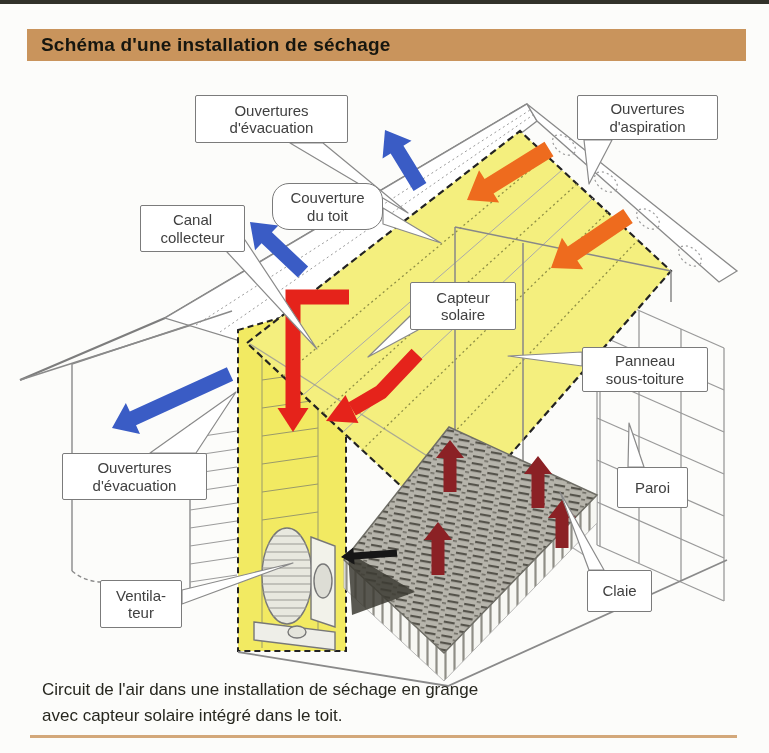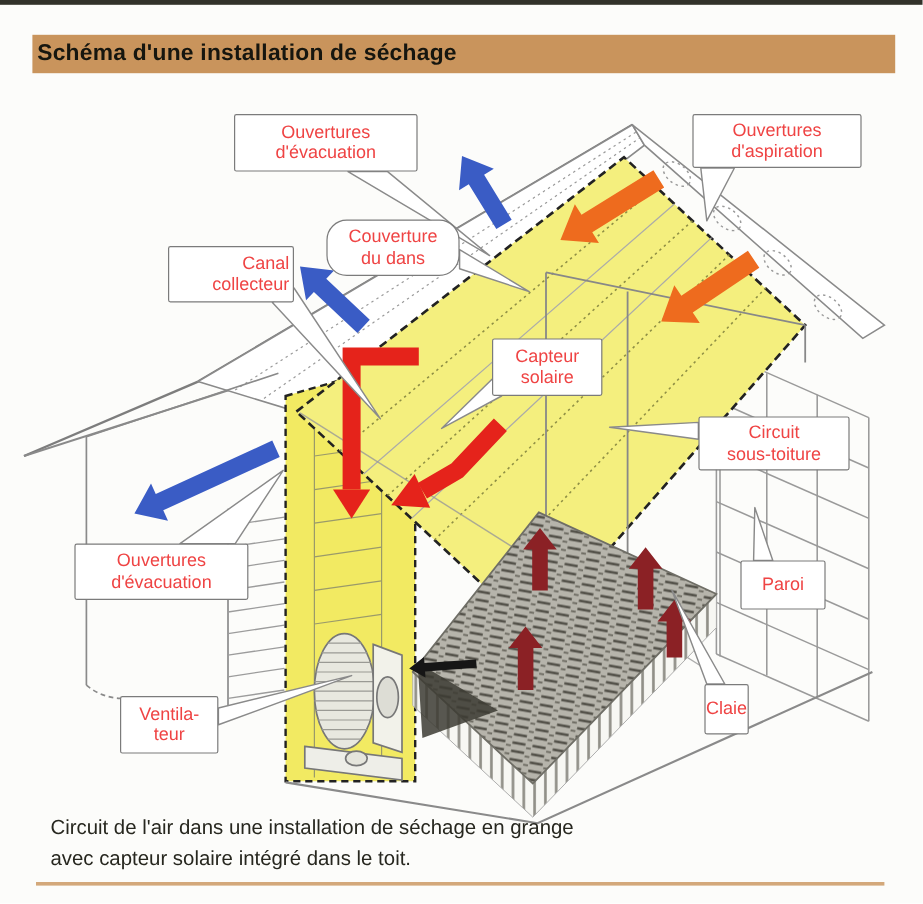--- a/index.html
+++ b/index.html
@@ -1,25 +1,25 @@
 <!DOCTYPE html>
 <html><head>
 <meta charset="utf-8">
 <style>
   html,body{margin:0;padding:0;background:#ffffff;}
   .page{position:relative;width:769px;height:753px;background:#fcfcfa;overflow:hidden;
         font-family:"Liberation Sans",sans-serif;}
   .top-strip{position:absolute;left:0;top:0;width:769px;height:4px;}
   .header-bar{position:absolute;left:27px;top:29px;width:719px;height:32px;}
-  .header-bar .title{display:block;padding-left:4px;line-height:32px;font-size:19px;
+  .header-bar .title{display:block;padding-left:14px;line-height:32px;font-size:19px;
         font-weight:bold;color:#16160f;letter-spacing:0.2px;}
   .diagram-svg{position:absolute;left:0;top:0;width:769px;height:753px;}
   .label-box{position:absolute;box-sizing:border-box;background:#ffffff;border:1.5px solid #7b7b7b;
         border-radius:2px;display:flex;flex-direction:column;align-items:center;justify-content:center;
-        font-size:15px;line-height:1.16;color:#ef4444;text-align:center;padding:2px 3px;z-index:5;}
+        font-size:15px;line-height:1.16;color:#404040;text-align:center;padding:2px 3px;z-index:5;}
   .caption-line{position:absolute;left:42px;font-size:17px;color:#27271f;}
   .caption-line.l1{top:680px;}
   .caption-line.l2{top:706px;}
   .source-line{position:absolute;right:31px;top:709px;font-size:15px;font-style:italic;color:#33332b;}
   .bottom-rule{position:absolute;left:30px;top:735px;width:707px;height:3px;}
 </style>
 </head>
 <body>
 
 <div class="page">
@@ -180,46 +180,46 @@
       <div class="label-box" style="left: 195px; top: 95px; width: 153px; height: 48px;">
         <div>Ouvertures</div>
         <div>d'évacuation</div>
       </div>
       <div class="label-box" style="left: 577px; top: 95px; width: 141px; height: 45px;">
         <div>Ouvertures</div>
         <div>d'aspiration</div>
       </div>
       <div class="label-box" style="left: 272px; top: 183px; width: 111px; height: 47px; border-radius: 17px;">
         <div>Couverture</div>
-        <div>du dans</div>
-      </div>
-      <div class="label-box" style="left: 140px; top: 205px; width: 105px; height: 47px; align-items: flex-end;">
+        <div>du toit</div>
+      </div>
+      <div class="label-box" style="left: 140px; top: 205px; width: 105px; height: 47px;">
         <div>Canal</div>
         <div>collecteur</div>
       </div>
-      <div class="label-box" style="left: 410px; top: 282px; width: 92px; height: 48px;">
+      <div class="label-box" style="left: 410px; top: 282px; width: 106px; height: 48px;">
         <div>Capteur</div>
         <div>solaire</div>
       </div>
       <div class="label-box" style="left: 582px; top: 347px; width: 126px; height: 45px;">
-        <div>Circuit</div>
+        <div>Panneau</div>
         <div>sous-toiture</div>
       </div>
       <div class="label-box" style="left: 617px; top: 467px; width: 71px; height: 41px;">
         <div>Paroi</div>
       </div>
       <div class="label-box" style="left: 62px; top: 453px; width: 145px; height: 47px;">
         <div>Ouvertures</div>
         <div>d'évacuation</div>
       </div>
       <div class="label-box" style="left: 100px; top: 580px; width: 82px; height: 48px;">
         <div>Ventila-</div>
         <div>teur</div>
       </div>
-      <div class="label-box" style="left: 587px; top: 570px; width: 37px; height: 42px; text-align: center;">
+      <div class="label-box" style="left: 587px; top: 570px; width: 65px; height: 42px; text-align: center;">
         <div>Claie</div>
       </div>
     </div>
 
   <div class="caption-line l1">Circuit de l'air dans une installation de séchage en grange</div>
   <div class="caption-line l2">avec capteur solaire intégré dans le toit.</div>
   <div class="bottom-rule" style="background: rgb(211, 168, 122);"></div>
 </div>
 
 </body></html>

